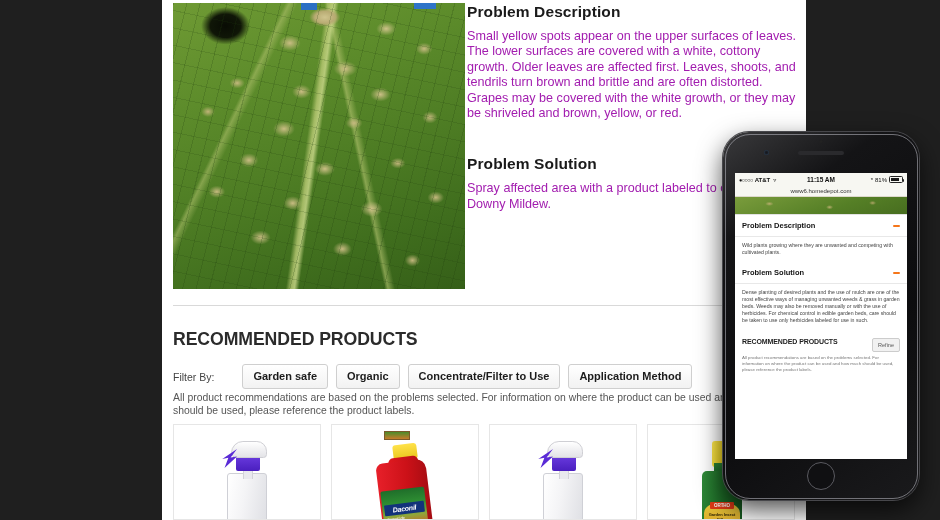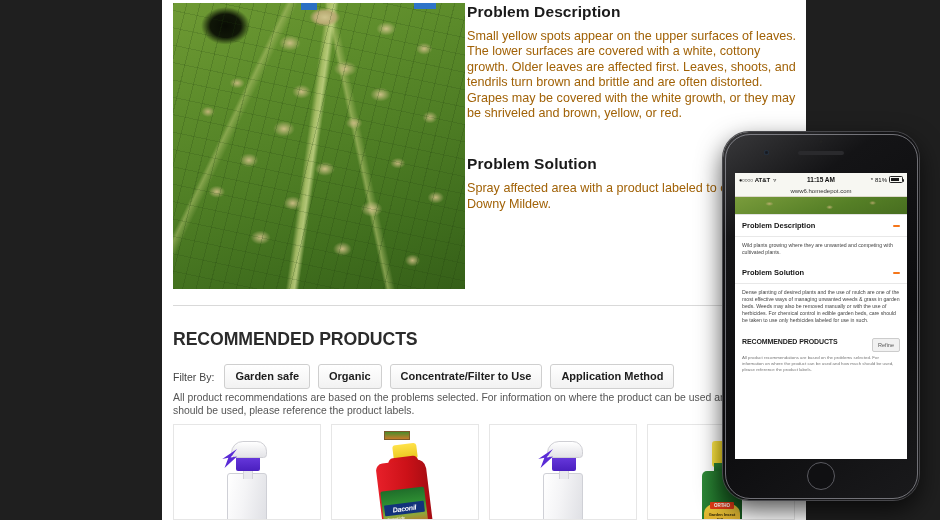--- a/index.html
+++ b/index.html
@@ -67,40 +67,40 @@
     background:#2f74c8; filter:blur(.7px);
   }
 
   
   .txtcol { position:absolute; left:305px; top:3px; width:330px; }
   h2.sec {
     font-size:15.5px; font-weight:bold; color:#1a1a1a;
     letter-spacing:.1px; margin-bottom:8px;
   }
   p.body {
-    font-size:12.6px; line-height:15.4px; color:#a16207;
+    font-size:12.6px; line-height:15.4px; color:#a21caf;
   }
   .solution-block { margin-top:34px; }
 
   hr.rule {
     position:absolute; left:11px; top:305px; width:622px; height:1px;
     background:#d9d9d9; border:0;
   }
 
   
   .rp-title {
     position:absolute; left:11px; top:328px;
     font-size:19px; font-weight:bold; color:#2b2b2b;
     letter-spacing:-.1px; transform:scaleX(.93); transform-origin:left;
   }
   .filter-row {
     position:absolute; left:11px; top:364px;
     display:flex; align-items:center; gap:8px;
   }
-  .filter-label { font-size:10.5px; color:#444; margin-right:2px; }
+  .filter-label { font-size:10.5px; color:#444; margin-right:20px; }
   .chip {
     font-size:11px; font-weight:bold; color:#1c1c1c;
     background:linear-gradient(#ffffff,#f2f2f2);
     border:1px solid #cfcfcf; border-radius:3px;
     padding:5px 10px 6px; white-space:nowrap; cursor:pointer;
   }
   .disclaimer {
     position:absolute; left:11px; top:392px; width:620px;
     font-size:10.4px; line-height:12.6px; color:#555;
   }

